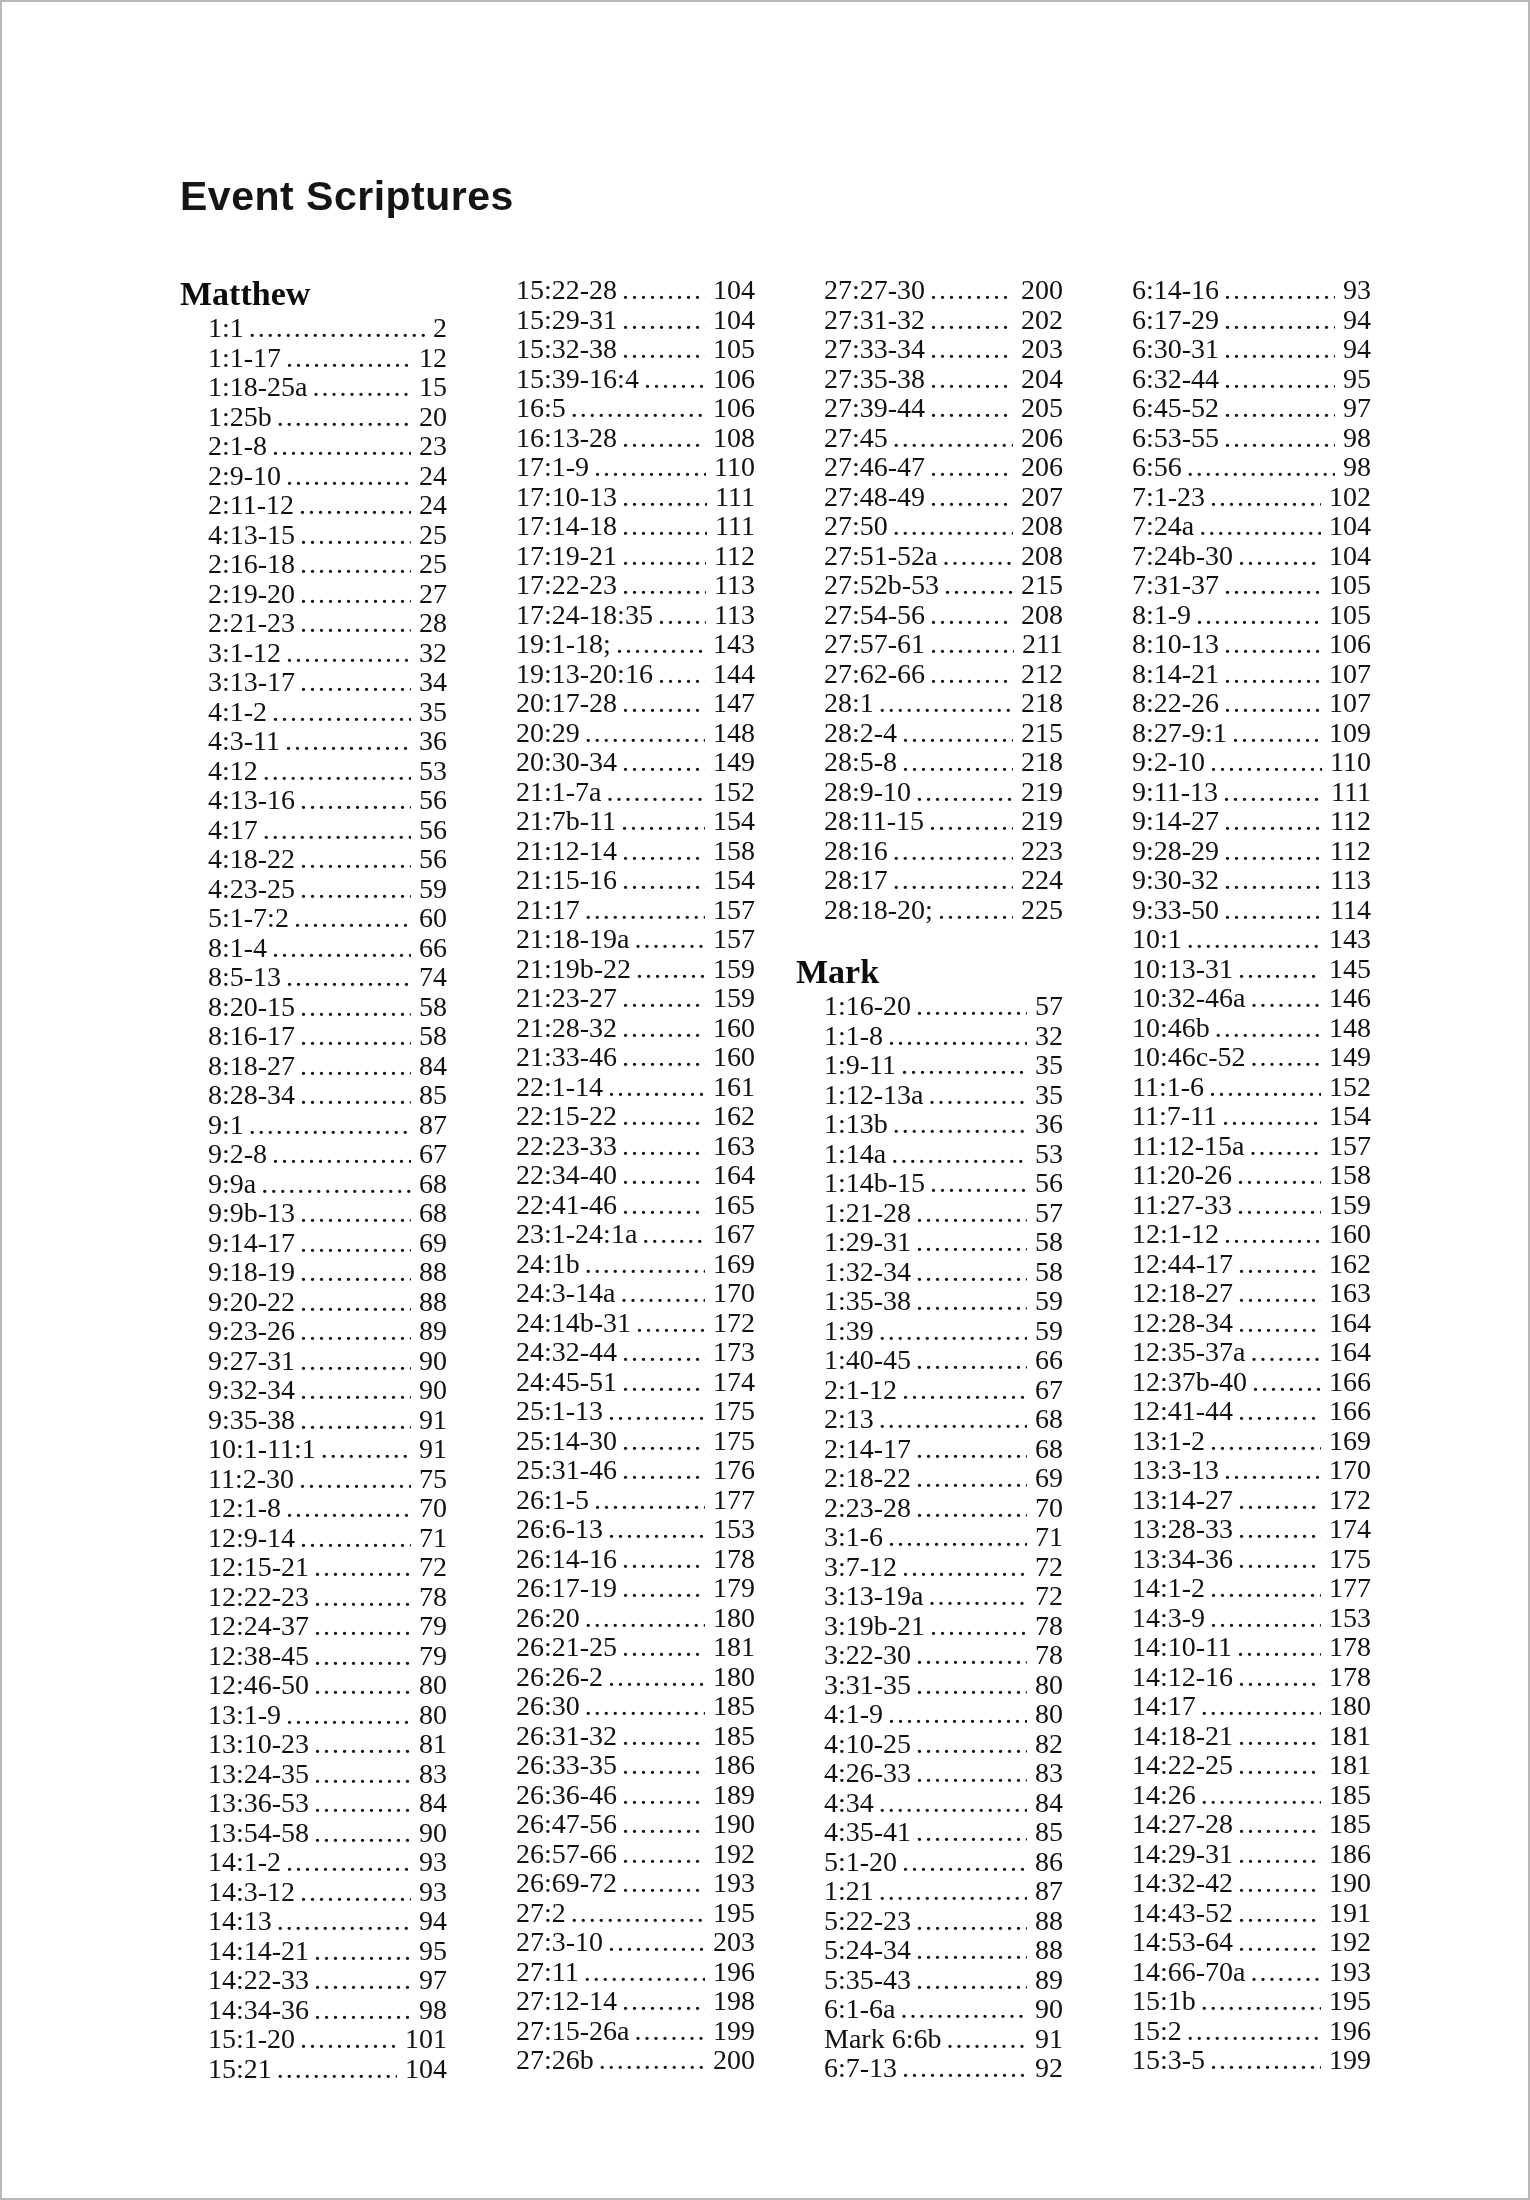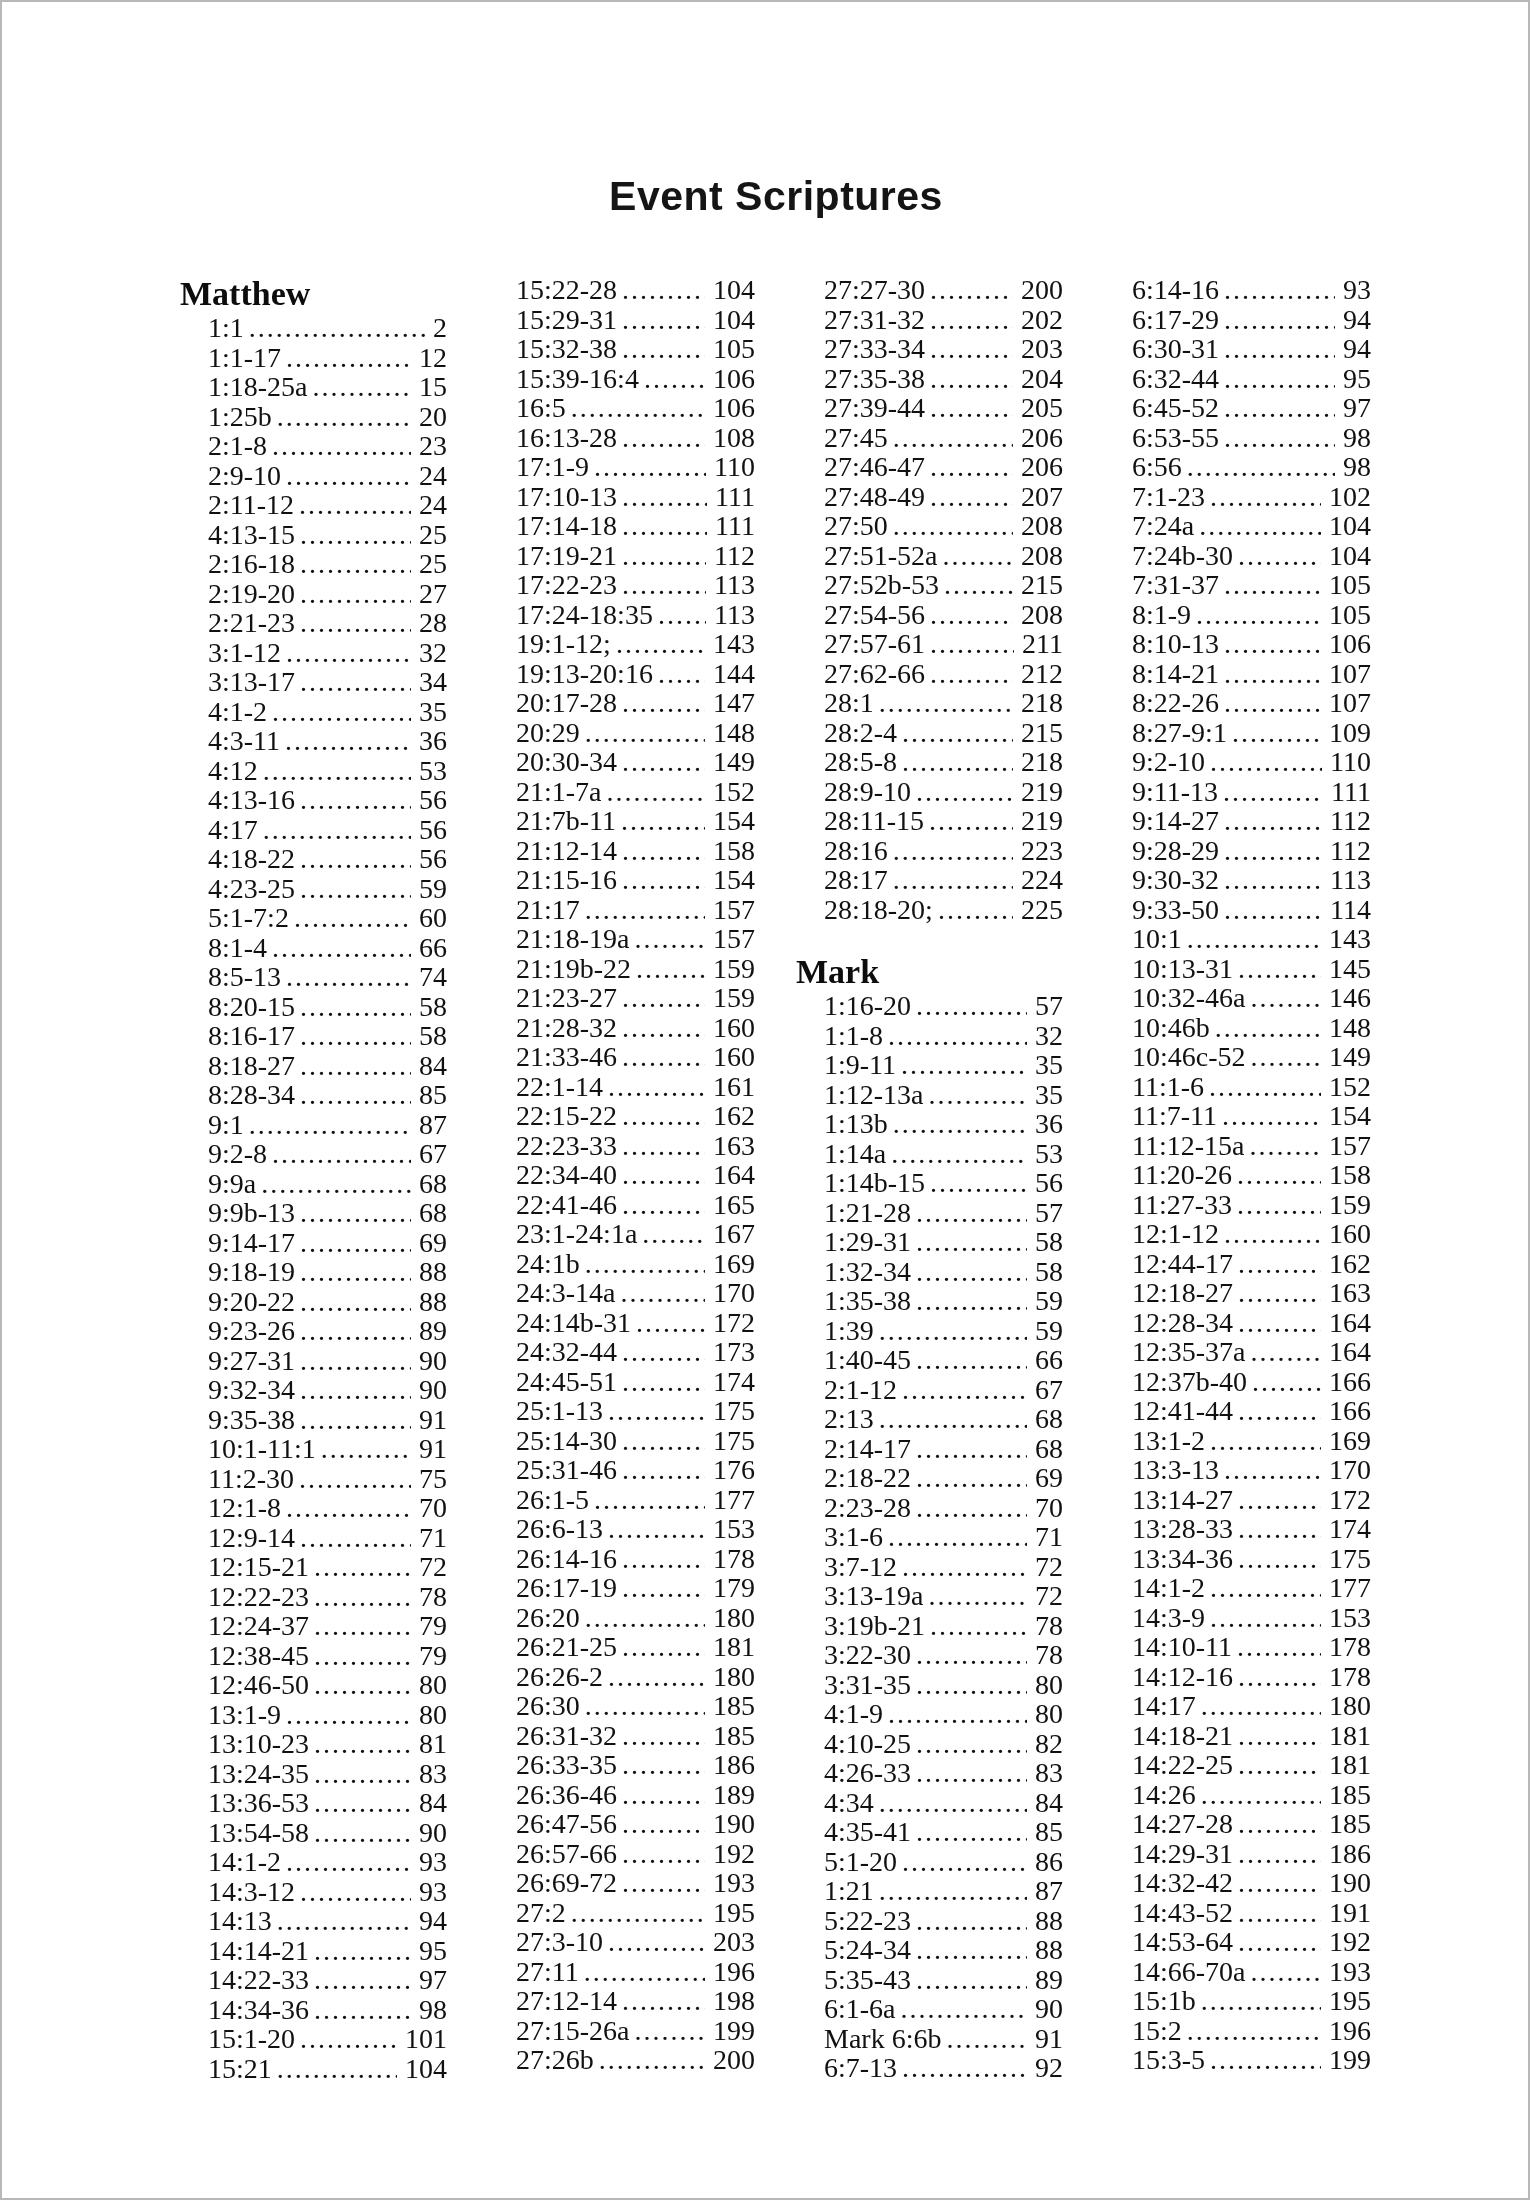--- a/index.html
+++ b/index.html
@@ -12,21 +12,20 @@
     overflow: hidden;
   }
   .page-border {
     position: absolute; inset: 0;
     border: 2px solid #b8b8b8;
     pointer-events: none;
   }
   .doc-title {
     position: absolute;
     top: 143px; left: 180px; width: 1192px;
-    text-align: center;
     font-family: "Liberation Sans", sans-serif;
     font-weight: bold;
     font-size: 41px;
     line-height: 52px;
     color: #151515;
     letter-spacing: 0.5px;
   }
   .columns {
     position: absolute;
     top: 243px; left: 180px; width: 1192px;
@@ -440,21 +439,21 @@
           <span class="ref">17:22-23</span>
           <span class="dots"></span>
           <span class="pagenum">113</span>
         </div>
         <div class="entry">
           <span class="ref">17:24-18:35</span>
           <span class="dots"></span>
           <span class="pagenum">113</span>
         </div>
         <div class="entry">
-          <span class="ref">19:1-12;</span>
+          <span class="ref">19:1-18;</span>
           <span class="dots"></span>
           <span class="pagenum">143</span>
         </div>
         <div class="entry">
           <span class="ref">19:13-20:16</span>
           <span class="dots"></span>
           <span class="pagenum">144</span>
         </div>
         <div class="entry">
           <span class="ref">20:17-28</span>

